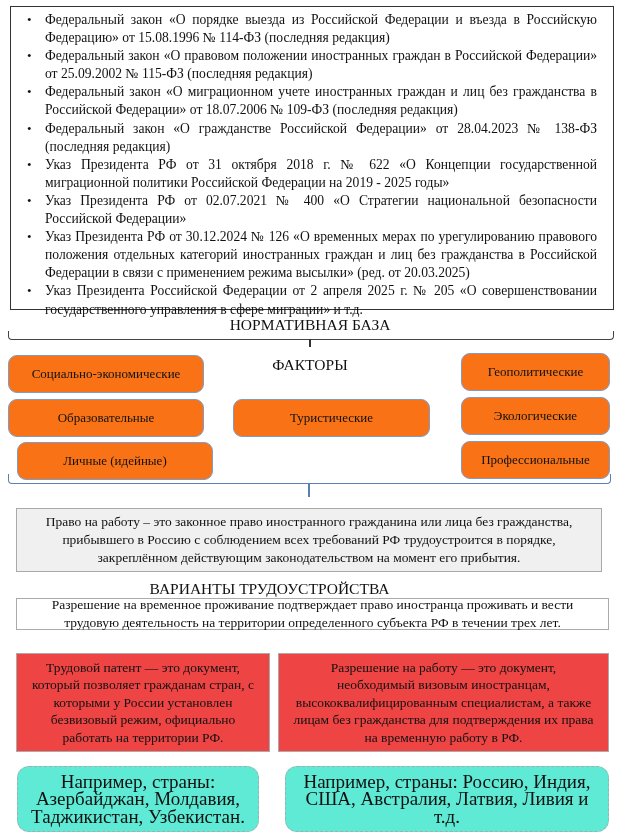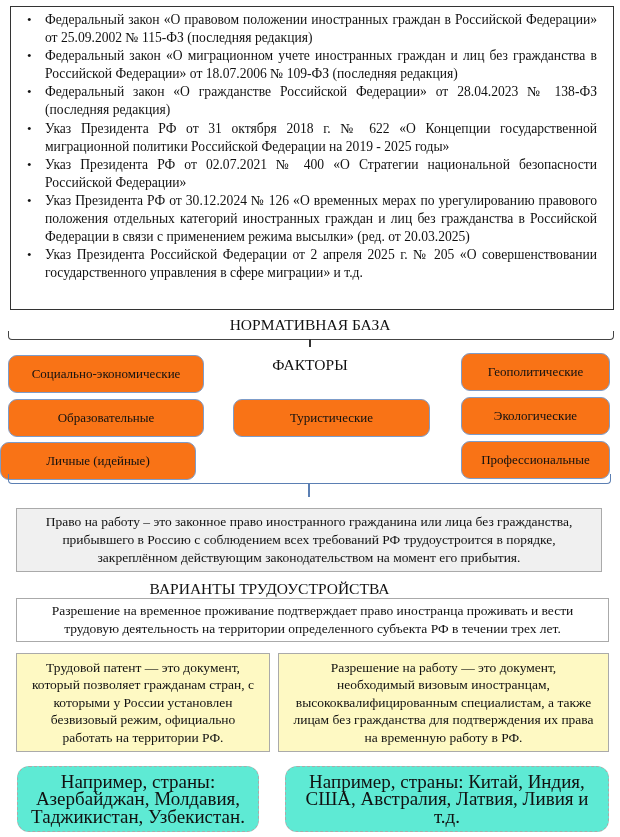--- a/index.html
+++ b/index.html
@@ -27,53 +27,54 @@
   #normbase-stem { left: 309px; top: 339px; width: 1.5px; height: 8px; background: #333; }
   #factors-brace { left: 8px; top: 474px; width: 603px; height: 10px; border-color: #5b7fb3; border-radius: 0 0 4px 4px; }
   #factors-stem { left: 308px; top: 483px; width: 1.5px; height: 14px; background: #5b7fb3; }
 
   
   .factor { border: 1.5px solid #7d9cc9; border-radius: 9px; background: #f97316;
             display: flex; align-items: center; justify-content: center;
             font-size: 13px; text-align: center; }
   #f-socioeconomic { left: 8px;   top: 355px; width: 196px; height: 38px; }
   #f-educational   { left: 8px;   top: 399px; width: 196px; height: 38px; }
-  #f-personal      { left: 0;   top: 442px; width: 196px; height: 38px; }
+  #f-personal      { left: 17px;   top: 442px; width: 196px; height: 38px; }
   #f-tourist       { left: 233px; top: 399px; width: 197px; height: 38px; }
   #f-geopolitical  { left: 461px; top: 353px; width: 149px; height: 38px; }
   #f-ecological    { left: 461px; top: 397px; width: 149px; height: 38px; }
   #f-professional  { left: 461px; top: 441px; width: 149px; height: 38px; }
 
   
   #right-to-work { left: 16px; top: 508px; width: 586px; height: 64px;
                    background: #f0f0f0; border: 1px solid #aaa;
                    font-size: 13.5px; line-height: 18px; text-align: center;
                    display: flex; align-items: center; justify-content: center; padding: 16px 10px; }
 
   
-  #temp-residence { left: 16px; top: 598px; width: 593px; height: 44px;
+  #temp-residence { left: 16px; top: 598px; width: 593px; height: 32px;
                     border: 1.5px solid #aaa; background: #fff;
                     font-size: 13.5px; line-height: 18px; text-align: center;
                     display: flex; align-items: center; justify-content: center; padding: 0 10px; }
-  .option { border: 1.5px solid #aaa; background: #fef9c3; font-size: 13.5px; line-height: 17.5px;
+  .option { border: 1.5px solid #aaa; background: #ef4444; font-size: 13.5px; line-height: 17.5px;
             text-align: center; display: flex; align-items: center; justify-content: center; padding: 0 12px; }
   #work-patent { left: 16px;  top: 653px; width: 254px; height: 99px; }
   #work-permit { left: 278px; top: 653px; width: 331px; height: 99px; }
 
   .example { border: 1.5px dashed #aaa; border-radius: 12px; background: #5eead4;
              font-size: 19px; line-height: 17.5px; text-align: center;
              display: flex; align-items: center; justify-content: center; padding: 0 10px; }
   #patent-countries { left: 17px;  top: 766px; width: 242px; height: 66px; }
   #permit-countries { left: 285px; top: 766px; width: 324px; height: 66px; }
 </style>
 </head>
 <body>
 
 <div class="abs" id="laws-box">
   <ul>
+    <li>Федеральный закон «О порядке выезда из Российской Федерации и въезда в Российскую Федерацию» от 15.08.1996 № 114-ФЗ (последняя редакция)</li>
     <li>Федеральный закон «О правовом положении иностранных граждан в Российской Федерации» от 25.09.2002 № 115-ФЗ (последняя редакция)</li>
     <li>Федеральный закон «О миграционном учете иностранных граждан и лиц без гражданства в Российской Федерации» от 18.07.2006 № 109-ФЗ (последняя редакция)</li>
     <li>Федеральный закон «О гражданстве Российской Федерации» от 28.04.2023 № 138-ФЗ (последняя редакция)</li>
     <li>Указ Президента РФ от 31 октября 2018 г. № 622 «О Концепции государственной миграционной политики Российской Федерации на 2019 - 2025 годы»</li>
     <li>Указ Президента РФ от 02.07.2021 № 400 «О Стратегии национальной безопасности Российской Федерации»</li>
     <li>Указ Президента РФ от 30.12.2024 № 126 «О временных мерах по урегулированию правового положения отдельных категорий иностранных граждан и лиц без гражданства в Российской Федерации в связи с применением режима высылки» (ред. от 20.03.2025)</li>
     <li>Указ Президента Российской Федерации от 2 апреля 2025 г. № 205 «О совершенствовании государственного управления в сфере миграции» и т.д.</li>
   </ul>
 </div>
 
@@ -97,13 +98,13 @@
 <div class="abs" id="right-to-work">Право на работу – это законное право иностранного гражданина или лица без гражданства, прибывшего в Россию с соблюдением всех требований РФ трудоустроится в порядке, закреплённом действующим законодательством на момент его прибытия.</div>
 
 <div class="abs heading" id="variants-title">ВАРИАНТЫ ТРУДОУСТРОЙСТВА</div>
 
 <div class="abs" id="temp-residence">Разрешение на временное проживание подтверждает право иностранца проживать и вести трудовую деятельность на территории определенного субъекта РФ в течении трех лет.</div>
 
 <div class="abs option" id="work-patent">Трудовой патент — это документ, который позволяет гражданам стран, с которыми у России установлен безвизовый режим, официально работать на территории РФ.</div>
 <div class="abs option" id="work-permit">Разрешение на работу — это документ, необходимый визовым иностранцам, высококвалифицированным специалистам, а также лицам без гражданства для подтверждения их права на временную работу в РФ.</div>
 
 <div class="abs example" id="patent-countries">Например, страны: Азербайджан, Молдавия, Таджикистан, Узбекистан.</div>
-<div class="abs example" id="permit-countries">Например, страны: Китай, Индия, США, Австралия, Латвия, Ливия и т.д.</div>
+<div class="abs example" id="permit-countries">Например, страны: Россию, Индия, США, Австралия, Латвия, Ливия и т.д.</div>
 
 </body></html>

